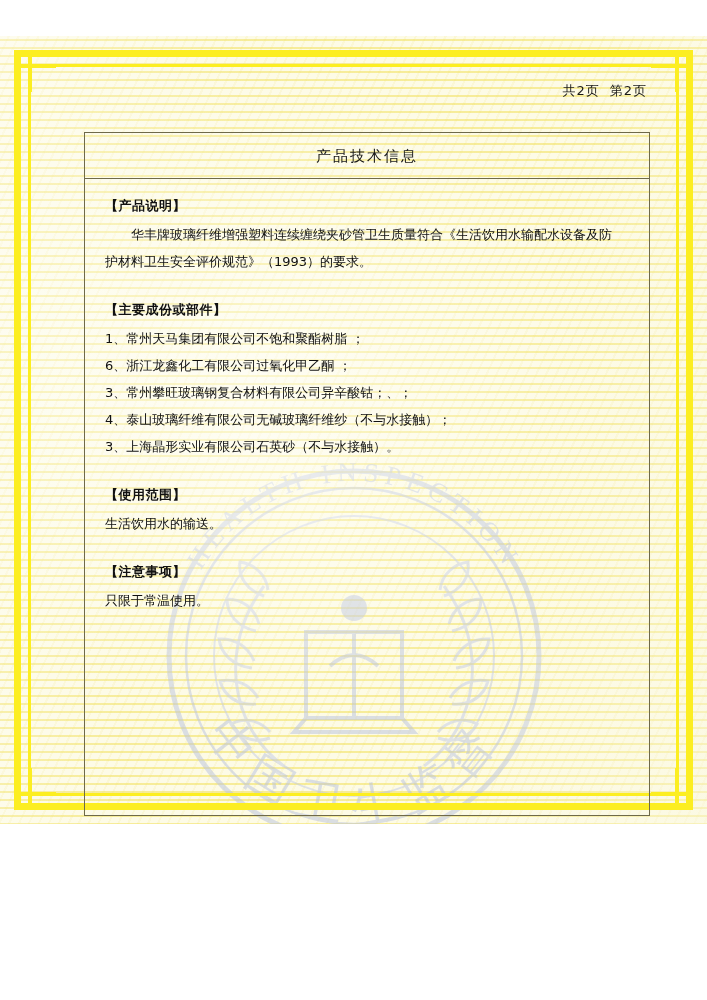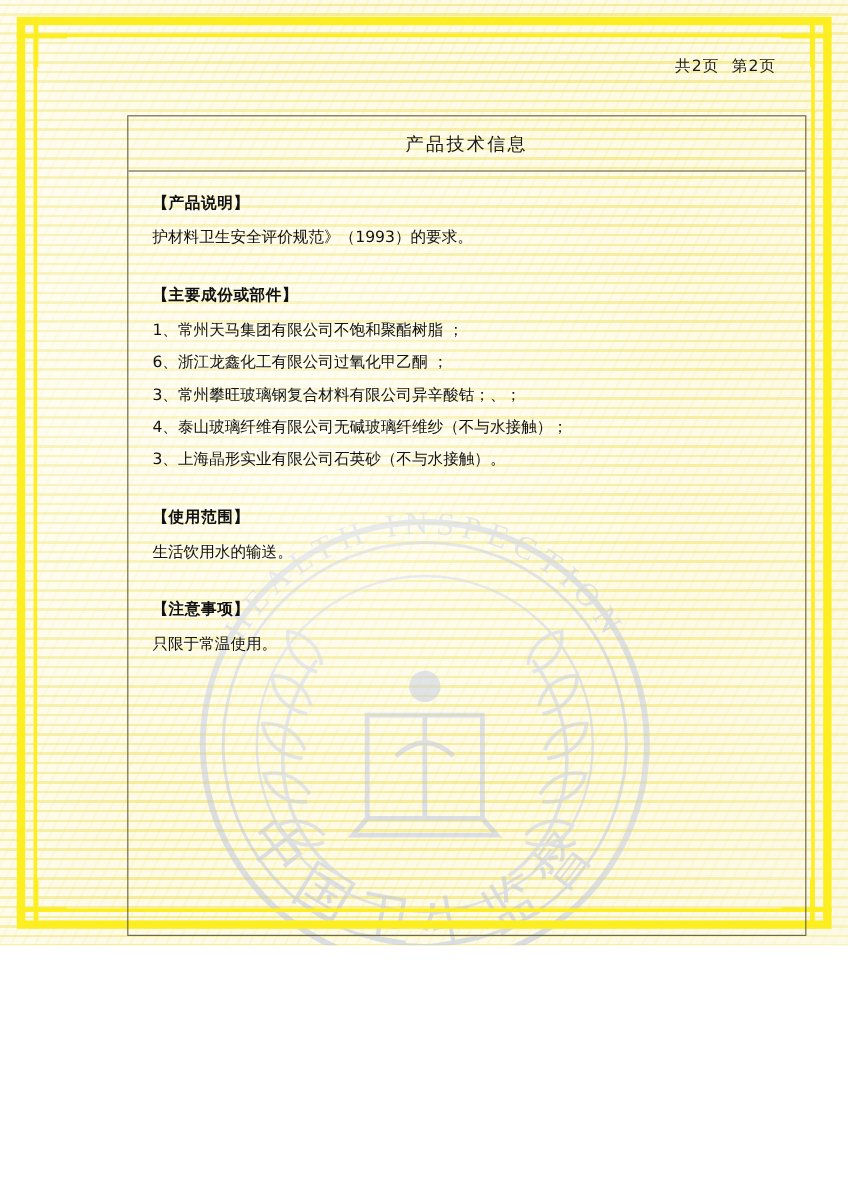--- a/index.html
+++ b/index.html
@@ -10,20 +10,21 @@
   body {
     font-family: "DejaVu Sans", "Liberation Sans", sans-serif;
   }
 
   .page {
     position: relative;
     width: 707px;
     height: 788px;
     overflow: hidden;
     background: #fdfbe6;
+    margin-top: 36px;
   }
 
   
   .wave-bg {
     position: absolute;
     inset: 0;
     background-image:
       repeating-linear-gradient(
         to bottom,
         rgba(246,236,140,0.0) 0px,
@@ -104,21 +105,21 @@
     font-size: 13px;
     color: #1a1a1a;
     letter-spacing: 1px;
     white-space: nowrap;
   }
   .page-count span { margin-left: 10px; }
 
   
   .content-box {
     position: absolute;
-    left: 106px;
+    left: 84px;
     top: 96px;
     width: 566px;
     height: 684px;
     border: 1px solid #6f6a4a;
     box-sizing: border-box;
   }
   .content-title {
     text-align: center;
     font-size: 15px;
     color: #181818;
@@ -232,20 +233,21 @@
     <span>共2页</span><span>第2页</span>
   </div>
 
   <div class="content-box">
     <div class="content-title">产品技术信息</div>
     <div class="title-rule"></div>
 
     <div class="body">
 
       <div class="sec-head">【产品说明】</div>
+      <p class="para">华丰牌玻璃纤维增强塑料连续缠绕夹砂管卫生质量符合《生活饮用水输配水设备及防</p>
       <p class="plain">护材料卫生安全评价规范》（1993）的要求。</p>
 
       <div class="gap"></div>
 
       <div class="sec-head">【主要成份或部件】</div>
       <p class="list-item">1、常州天马集团有限公司不饱和聚酯树脂 ；</p>
       <p class="list-item">6、浙江龙鑫化工有限公司过氧化甲乙酮 ；</p>
       <p class="list-item">3、常州攀旺玻璃钢复合材料有限公司异辛酸钴；、；</p>
       <p class="list-item">4、泰山玻璃纤维有限公司无碱玻璃纤维纱（不与水接触）；</p>
       <p class="list-item">3、上海晶形实业有限公司石英砂（不与水接触）。</p>

